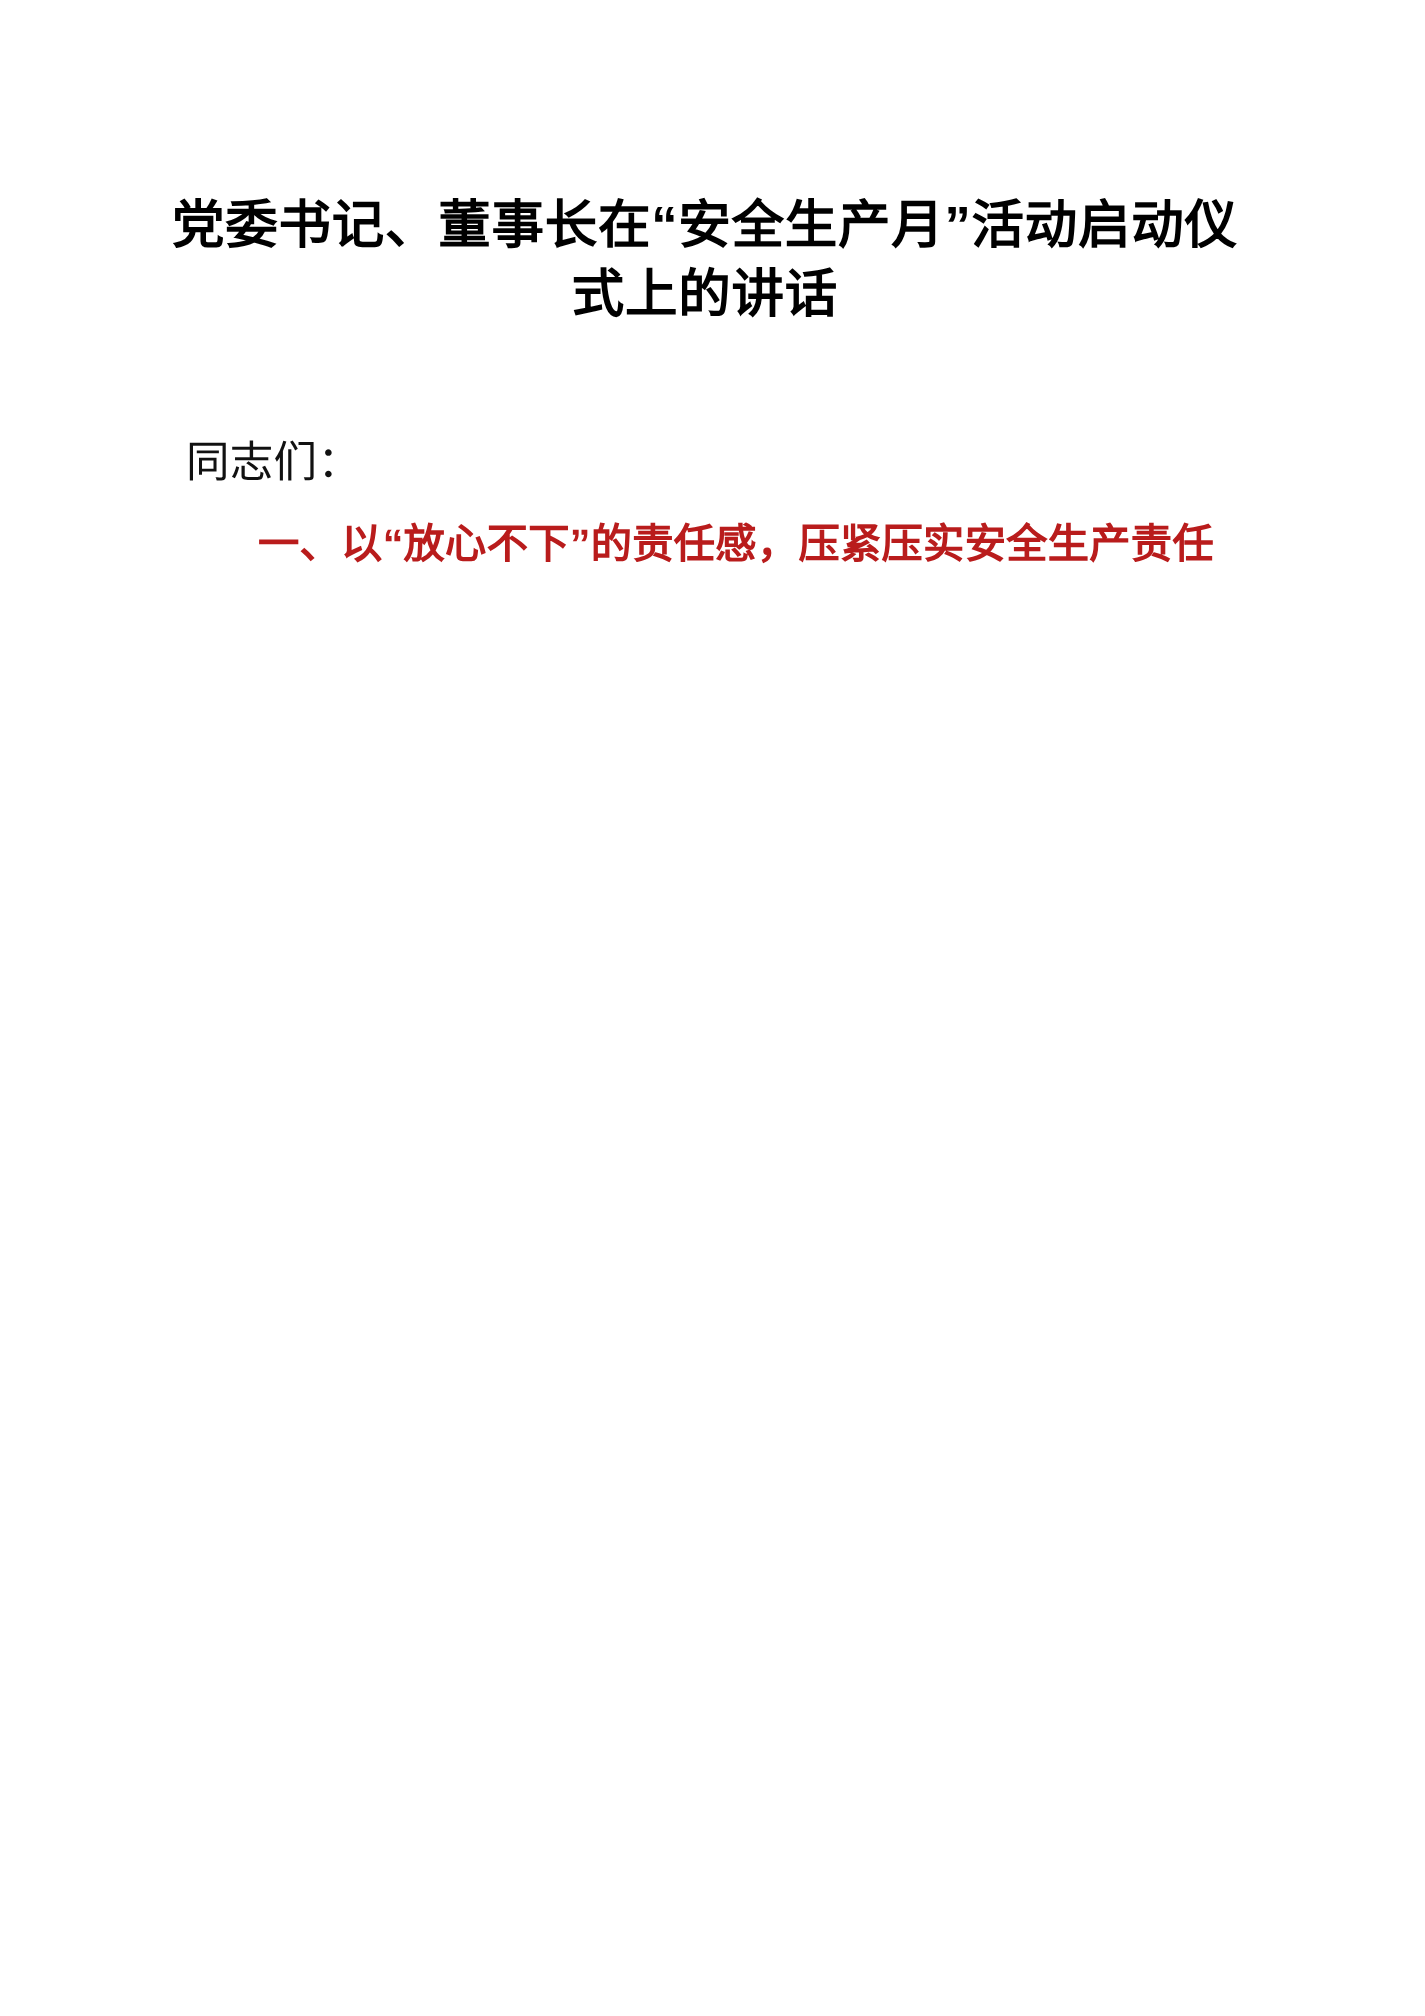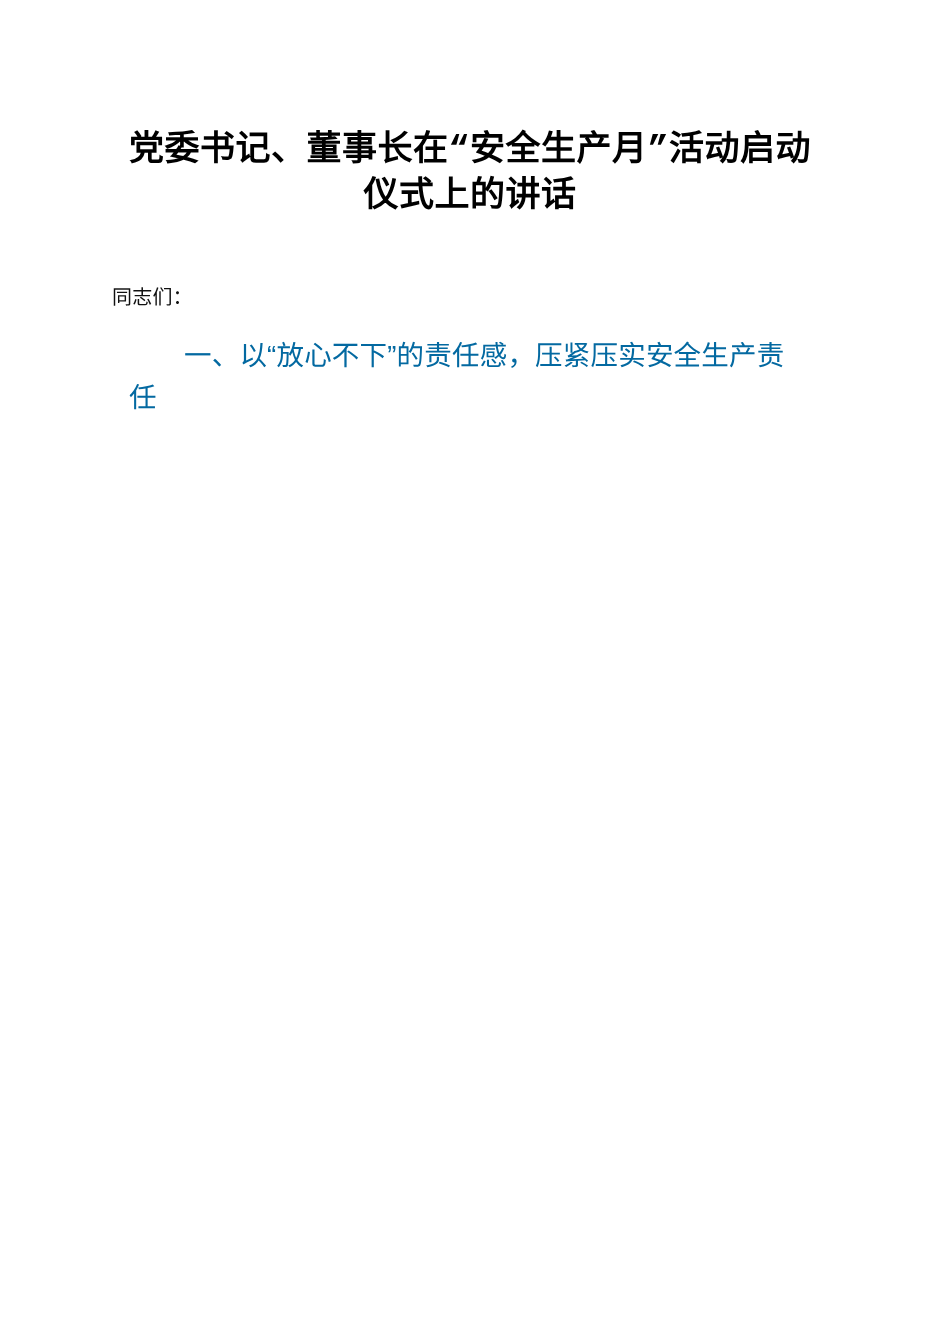--- a/index.html
+++ b/index.html
@@ -25,56 +25,56 @@
     position: absolute;
     left: 112px;
     top: 0;
     width: 716px;
   }
 
   .doc-title {
     margin: 0;
     padding-top: 128px;
     text-align: center;
-    font-family: Liberation Mono, monospace;
+    font-family: Liberation Sans, sans-serif;
     font-weight: bold;
     font-size: 35px;
     line-height: 46px;
     letter-spacing: 0.5px;
     color: #000000;
   }
 
   .title-spacer {
     height: 56px;
   }
 
   p.para {
-    margin: 0;
+    margin: 12px;
     font-family: "Liberation Serif", "DejaVu Serif", serif;
-    font-size: 20px;
+    font-size: 29px;
     line-height: 42px;
     text-align: justify;
     text-justify: inter-ideograph;
     letter-spacing: 0.2px;
     color: #111111;
   }
 
   p.para.indent {
     text-indent: 2em;
   }
 
   h2.section-heading {
-    margin: 17px;
+    margin: 5px;
     font-family: "Liberation Sans", "DejaVu Sans", sans-serif;
-    font-weight: normal;
+    font-weight: bold;
     font-size: 27.5px;
     line-height: 42px;
     text-indent: 2em;
     letter-spacing: 0.2px;
-    color: #0369a1;
+    color: #b91c1c;
   }
 </style>
 </head>
 <body>
 
 <div class="page">
   <div class="content">
 
     <h1 class="doc-title">党委书记、董事长在“安全生产月”活动启动仪式上的讲话</h1>
 

